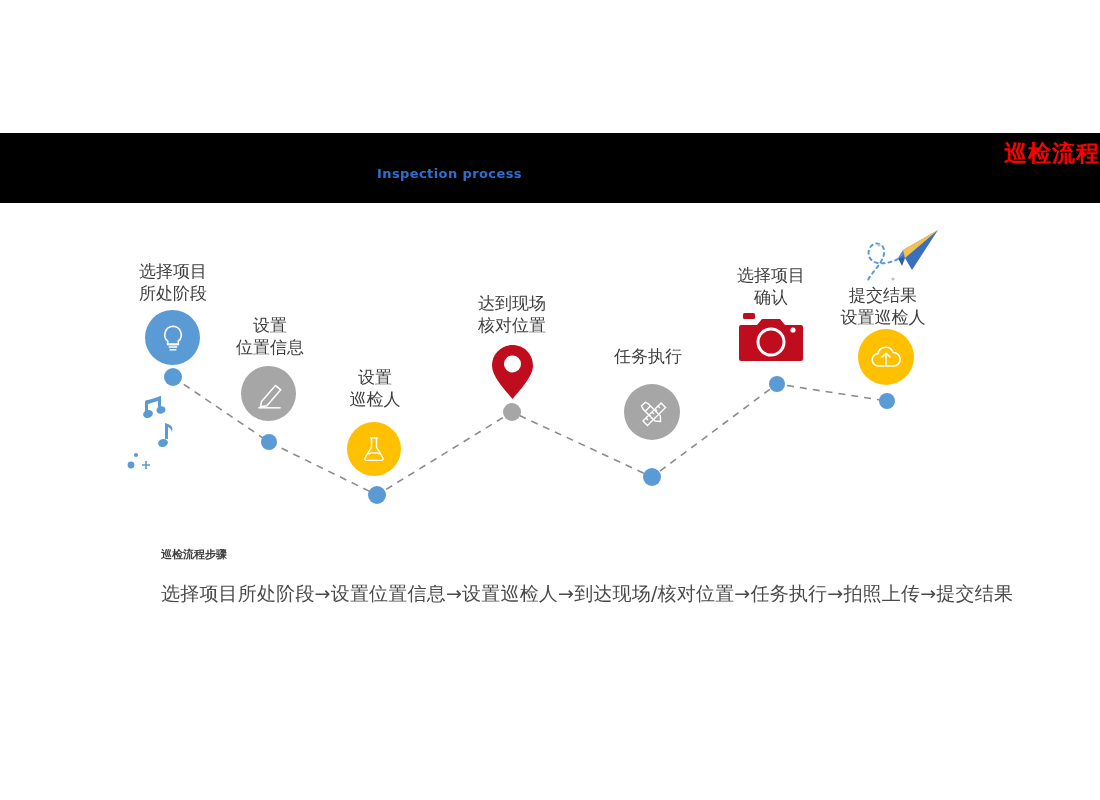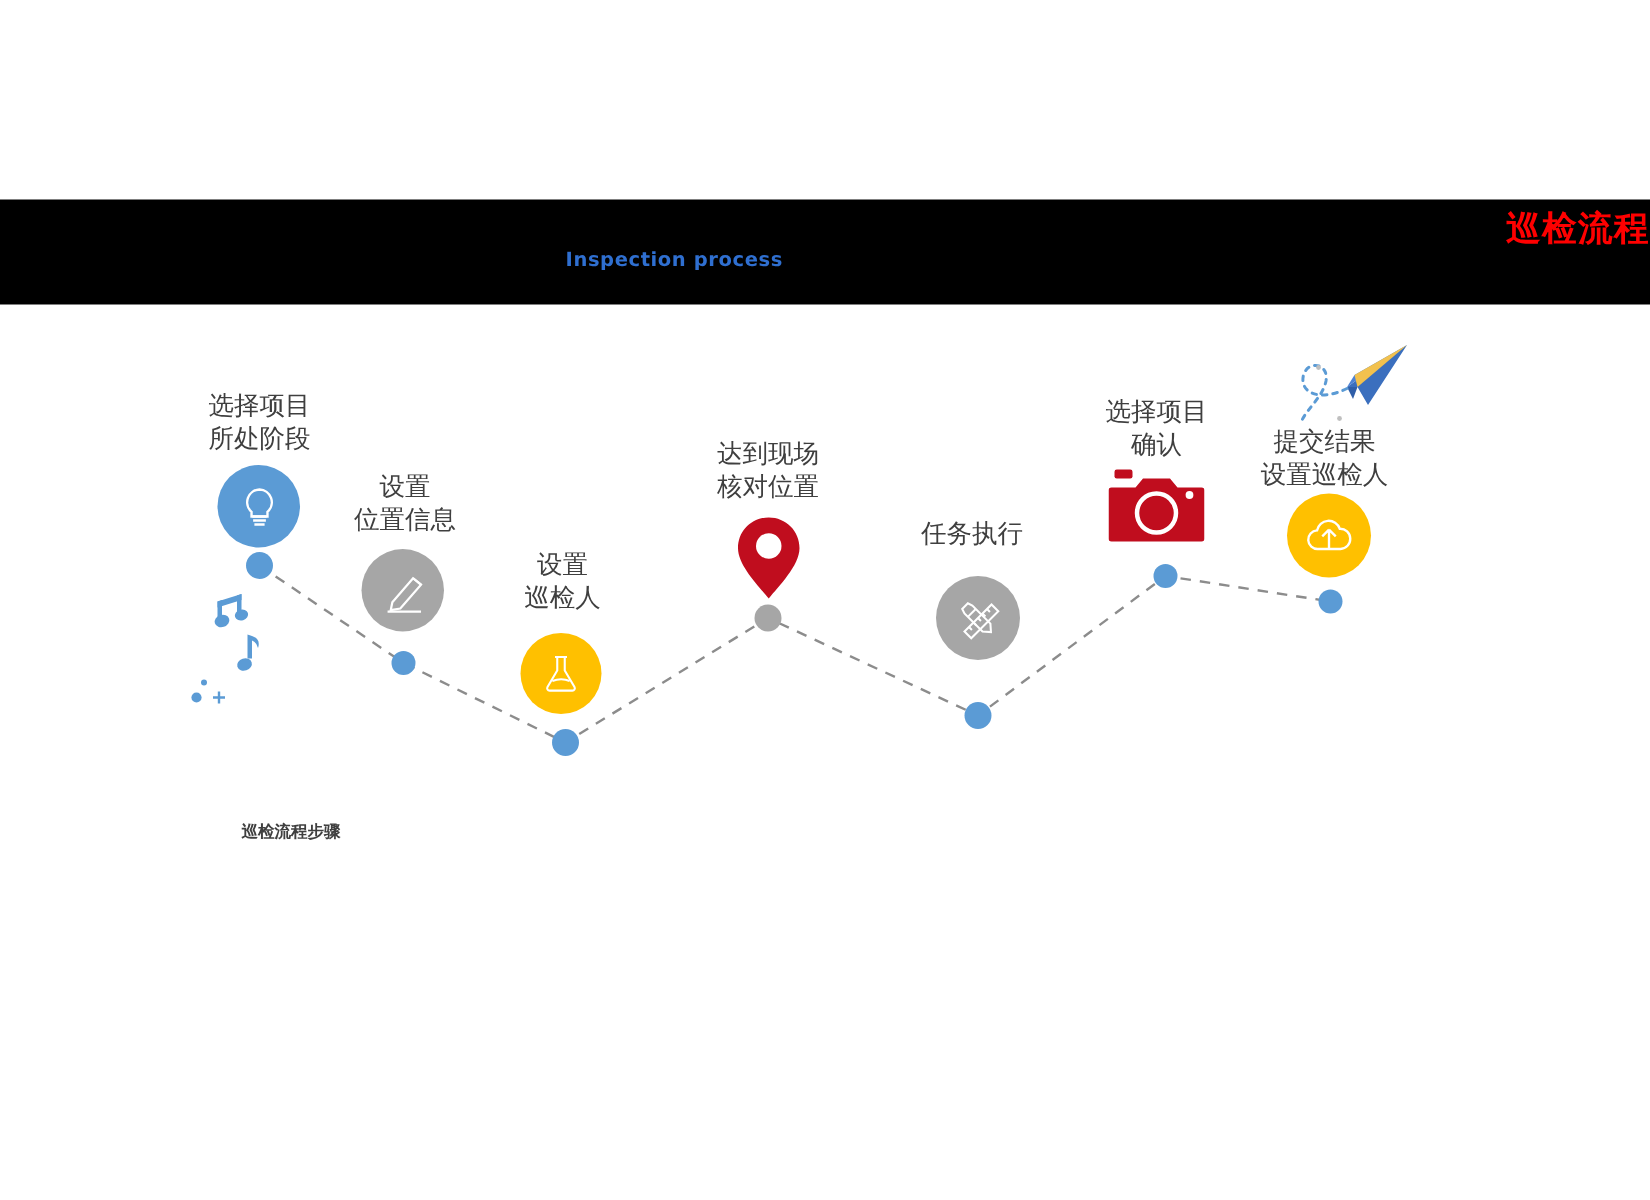--- a/index.html
+++ b/index.html
@@ -189,14 +189,15 @@
 设置巡检人</div>
     <div class="circle c-amber" style="left:858px;top:329px;width:56px;height:56px;">
       <svg width="36" height="36" viewBox="0 0 32 32" fill="none" stroke="#ffffff" stroke-width="1.4">
         <path d="M9.5 24 a5.5 5.5 0 0 1 -0.6 -11 A7 7 0 0 1 22.4 12 a5.5 5.5 0 0 1 0.4 12 z"></path>
         <path d="M16 23.5 V12.5 M16 12.5 l-4 4 M16 12.5 l4 4"></path>
       </svg>
     </div>
   </div>
 
   <div class="steps-title">巡检流程步骤</div>
+  <div class="steps-body">选择项目所处阶段→设置位置信息→设置巡检人→到达现场/核对位置→任务执行→拍照上传→提交结果</div>
 
 </div>
 
 </body></html>

